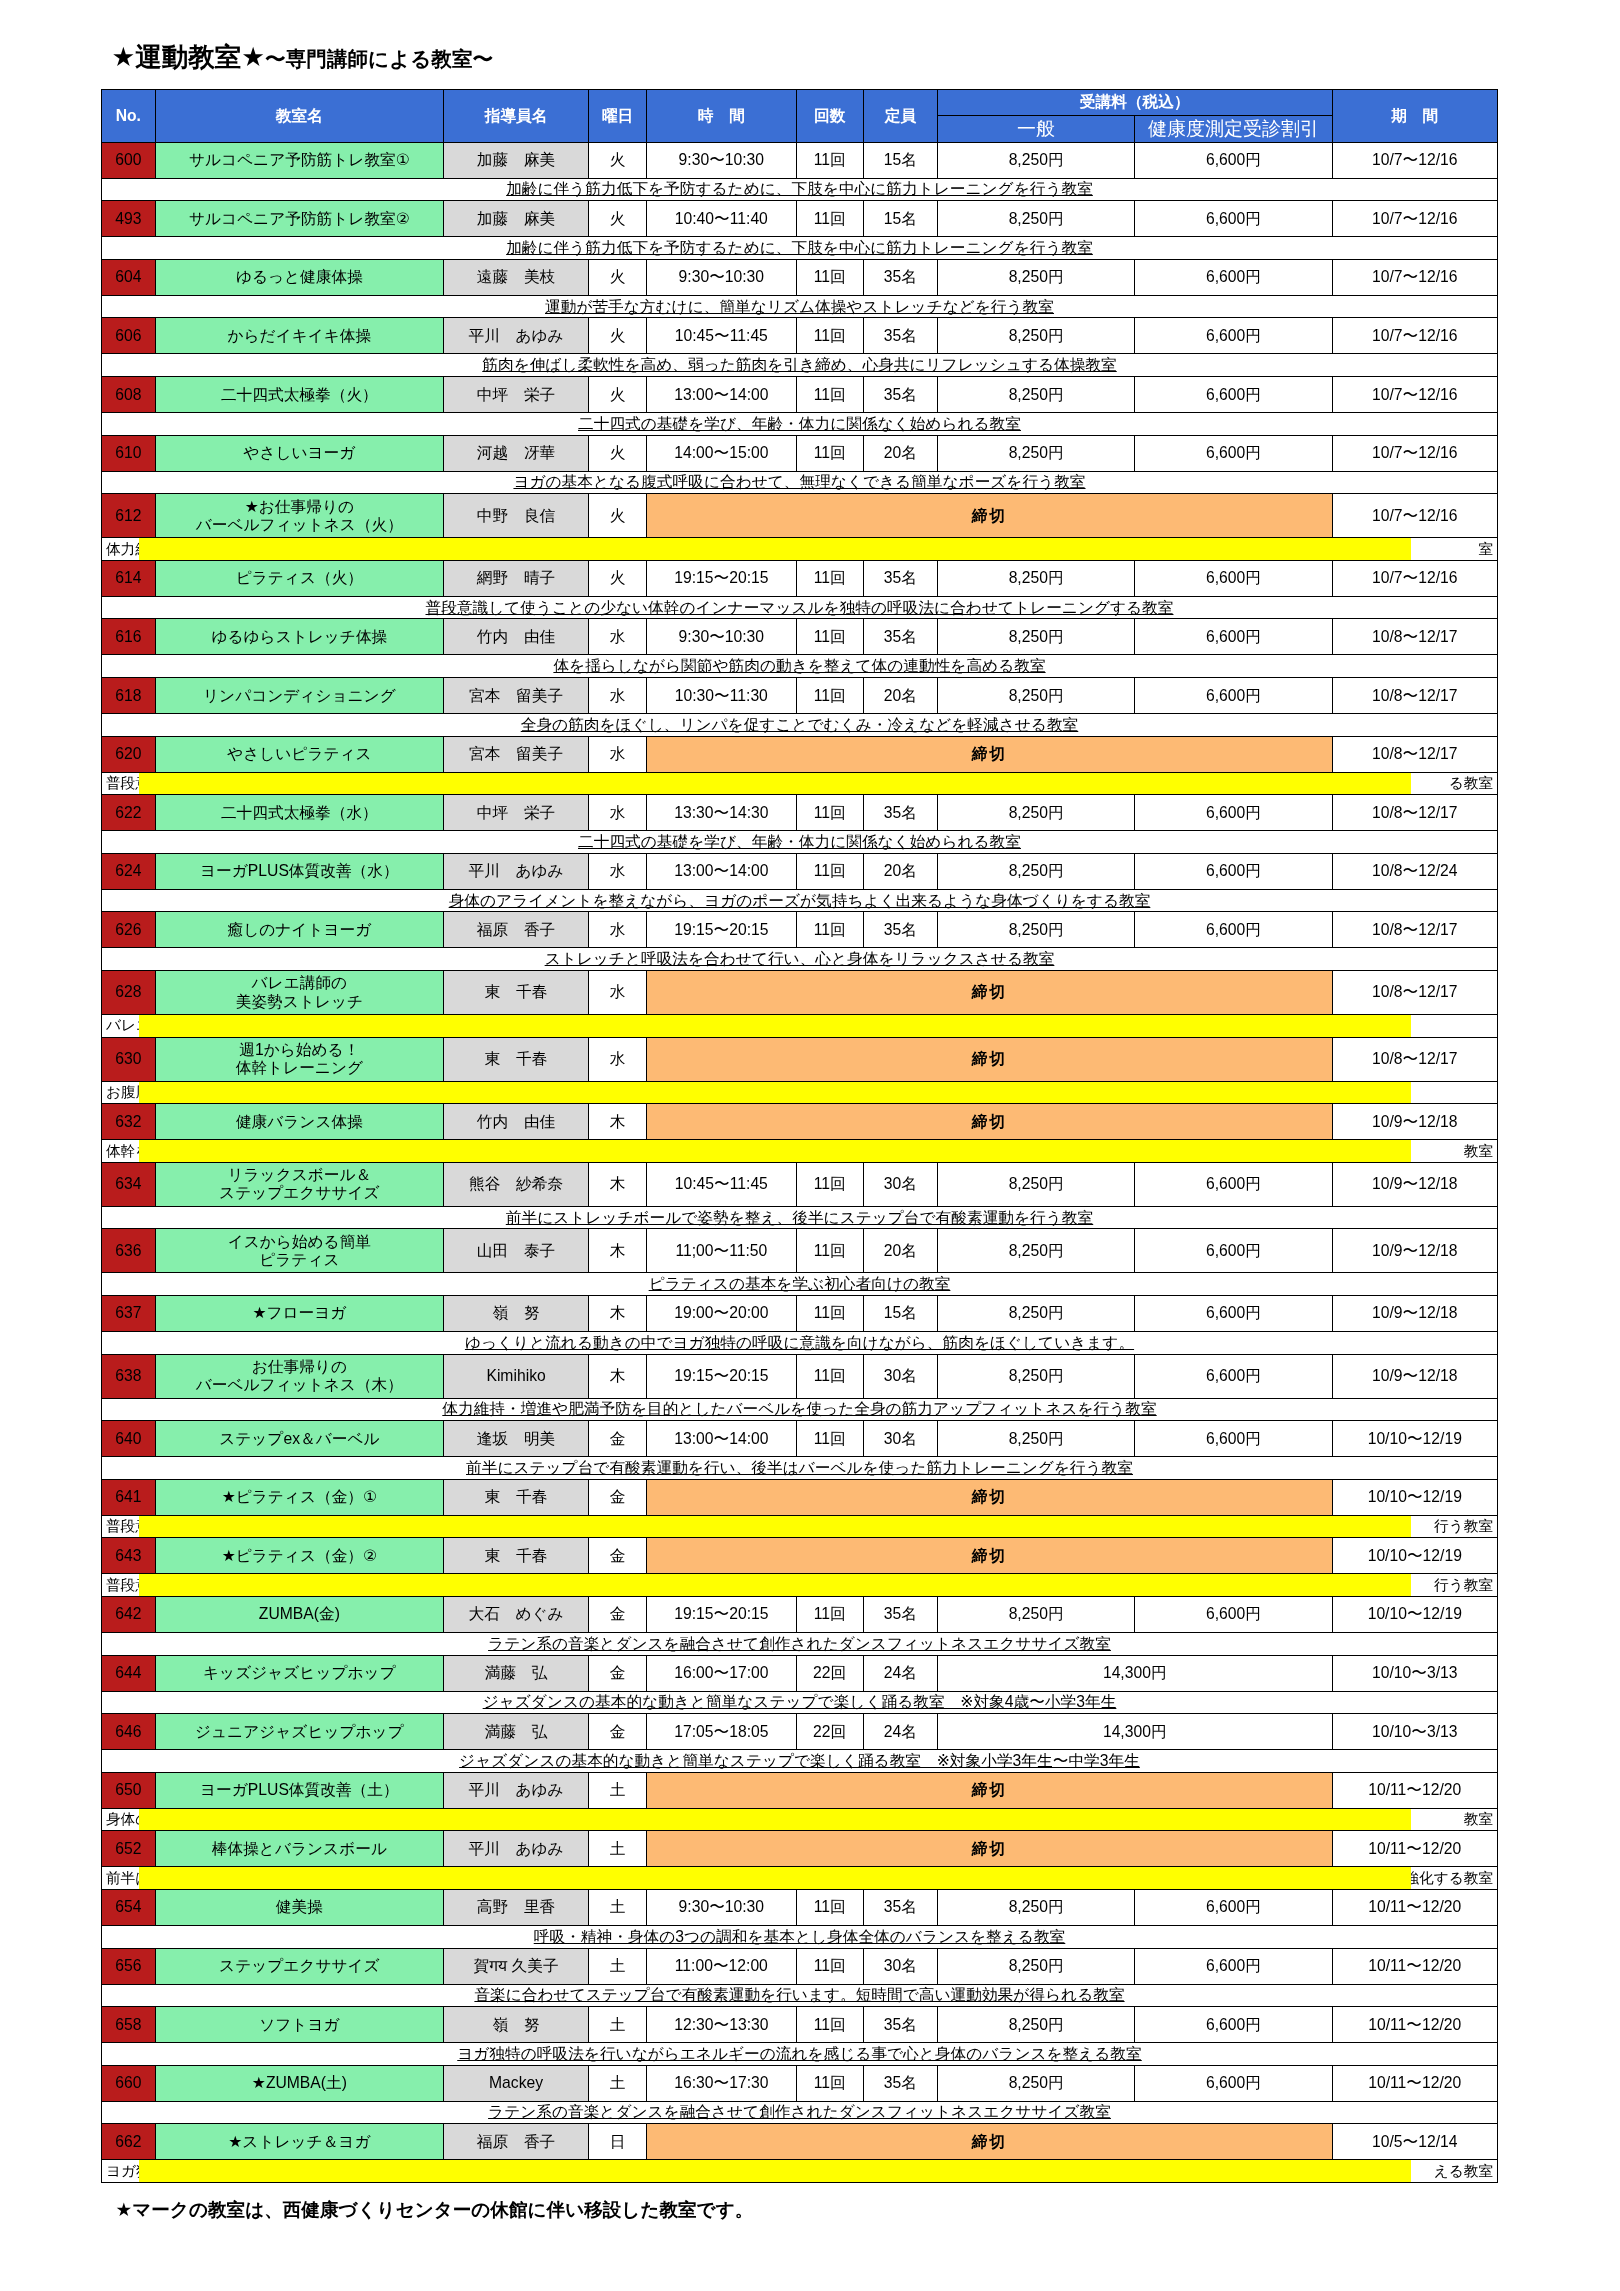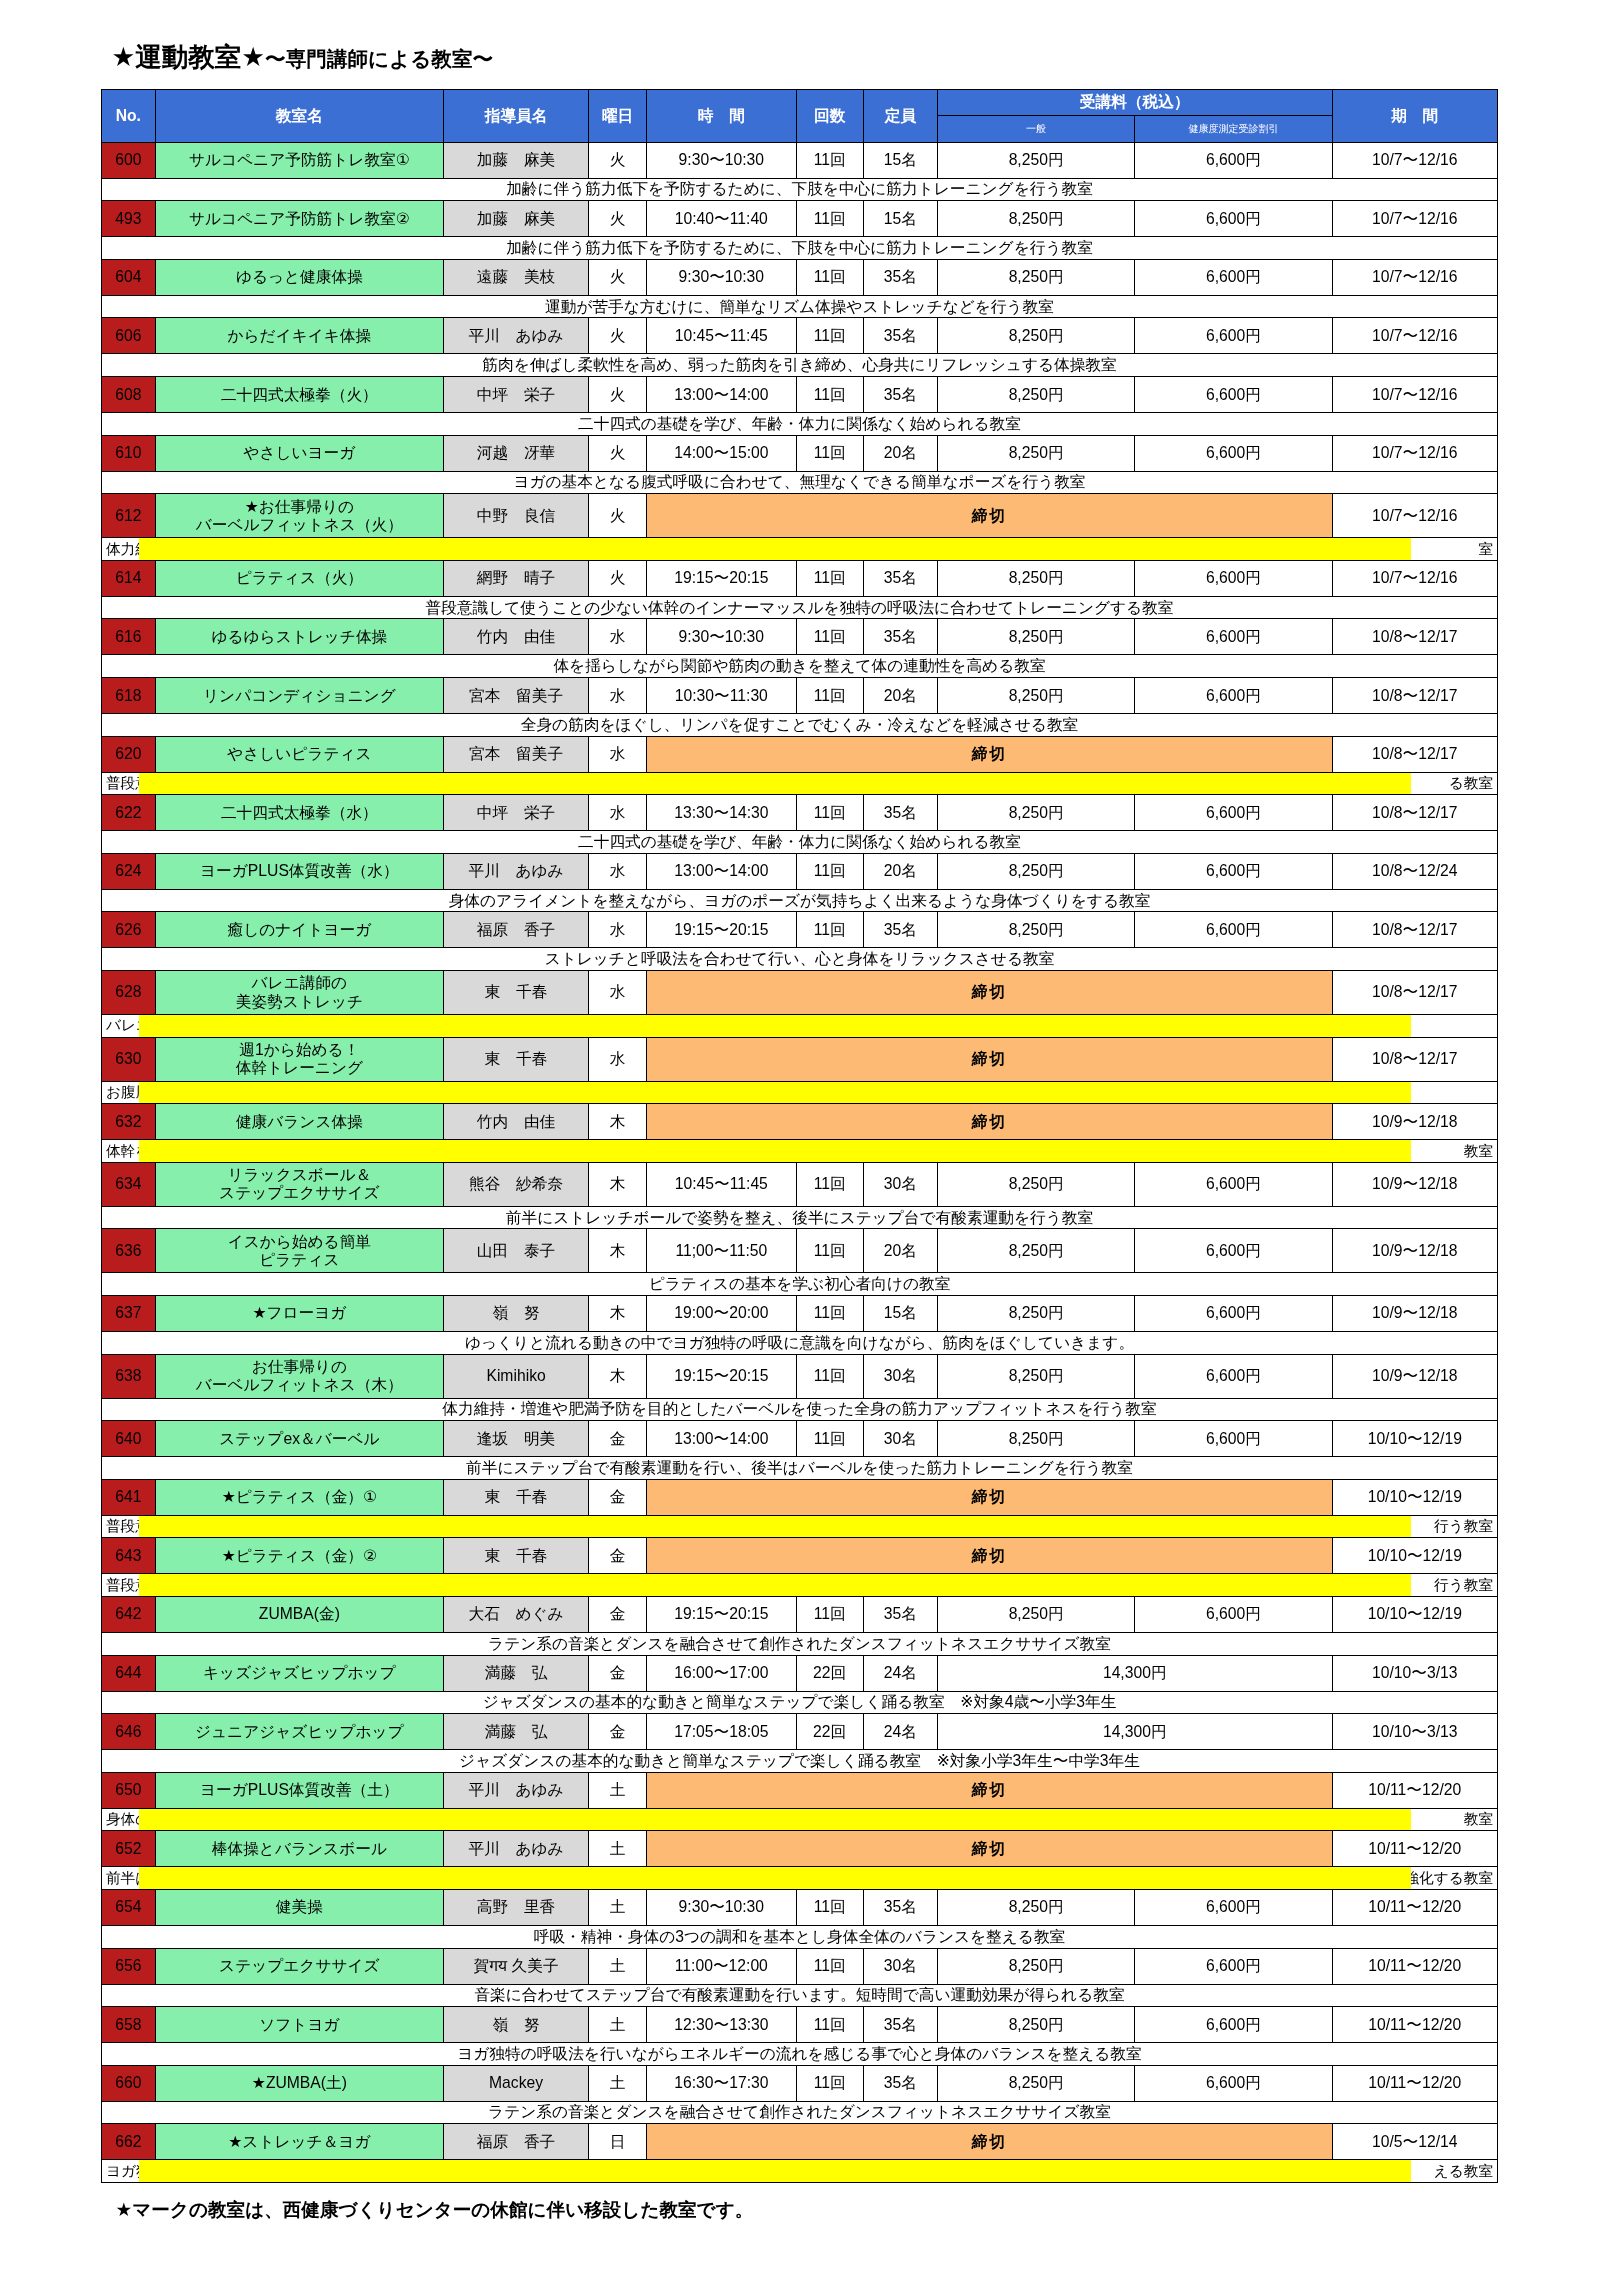--- a/index.html
+++ b/index.html
@@ -43,21 +43,21 @@
     overflow:hidden;
   }
   
   thead th{
     background:#3b6fd4;
     color:#ffffff;
     font-weight:bold;
     font-size:16.7px;
     height:25.5px;
   }
-  thead th.small{font-size:10px;font-weight:normal;}
+  thead th.small{font-size:19px;font-weight:normal;}
   
   col.c-no{width:47px;}
   col.c-name{width:253px;}
   col.c-teacher{width:127px;}
   col.c-day{width:51px;}
   col.c-time{width:131px;}
   col.c-times{width:59px;}
   col.c-cap{width:65px;}
   col.c-fee1{width:173px;}
   col.c-fee2{width:173px;}
@@ -84,20 +84,21 @@
     background:#fdba74;
     font-size:21.6px;
     font-weight:bold;
     letter-spacing:2px;
   }
   .desc-clip{
     display:block;
     width:100%;
     overflow:hidden;
     white-space:nowrap;
+    text-decoration:underline;
   }
   td.desc-split{
     position:relative;
     background:transparent;
     padding:0;
   }
   .split-left{
     position:absolute;left:0;top:0;bottom:0;width:37px;background:#fff;
     display:flex;align-items:center;padding-left:3.9px;box-sizing:border-box;
     font-size:14.7px;white-space:nowrap;z-index:2;overflow:hidden;

